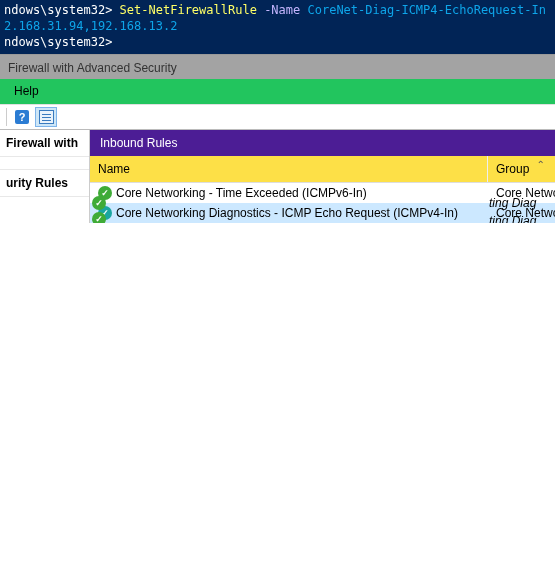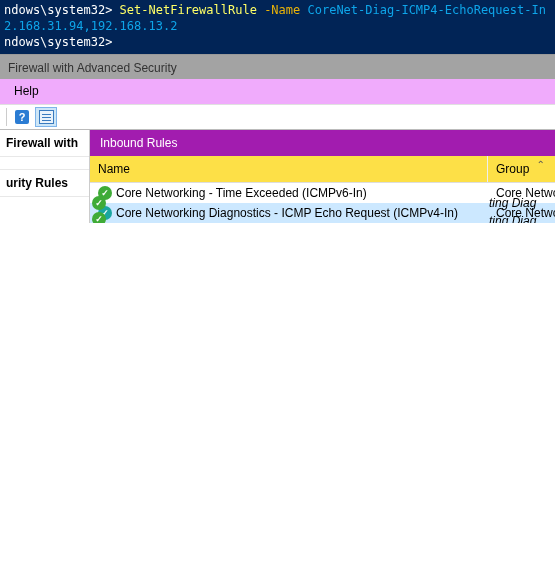--- a/index.html
+++ b/index.html
@@ -1,41 +1,41 @@
 <!DOCTYPE html>
 <html><head>
 <meta charset="utf-8">
 <style>
   * { box-sizing: border-box; }
   html, body { margin: 0; padding: 0; font-family: "Segoe UI", Tahoma, sans-serif; font-size: 12px; background: #fff; overflow: hidden; }
   
   .console { background: #012456; color: #eee; padding: 2px 4px; font-family: Consolas, monospace; font-size: 12px; white-space: pre; height: 54px; overflow: hidden; line-height: 1.35; }
   .c-white { color: #fff; }
   .c-yellow { color: #ffff66; }
-  .c-gray  { color: #eab308; }
+  .c-gray  { color: #c4b5fd; }
   .c-cyan  { color: #0ea5e9; }
   
   .titlebar { background: #a3a3a3; border-top: 1px solid #999; padding: 6px 8px 4px 8px; color: #333; }
   
-  .menubar { background: #f0abfc; padding: 2px 8px; border-bottom: 1px solid transparent; }
+  .menubar { background: #22c55e; padding: 2px 8px; border-bottom: 1px solid transparent; }
   .menubar span { display: inline-block; padding: 3px 6px; }
   
   .toolbar { background: #fff; border-top: 1px solid #e0e0e0; border-bottom: 1px solid #bbb; height: 26px; display: flex; align-items: center; padding: 0 4px; gap: 2px; }
   .tool-sep { width: 1px; height: 18px; background: #ccc; margin: 0 2px; }
   .tool-btn { width: 22px; height: 20px; display: inline-flex; align-items: center; justify-content: center; }
   .tool-btn.sel { border: 1px solid #7eb4ea; background: #cde6f7; }
   .help-icon::before { content: "?"; display: inline-flex; width: 14px; height: 14px; background: #2b7cd3; color: #fff; border-radius: 2px; align-items: center; justify-content: center; font-size: 11px; font-weight: bold; }
   .list-icon { display: inline-block; width: 15px; height: 14px; border: 1px solid #3a7bbf; position: relative; background: #eaf3fb; }
   .list-icon::before { content: ""; position: absolute; left: 2px; right: 2px; top: 3px; border-top: 1px solid #3a7bbf; box-shadow: 0 3px 0 #3a7bbf, 0 6px 0 #3a7bbf; }
   
   .main { display: flex; height: calc(100% - 54px - 28px - 22px - 26px); }
   .leftpane { width: 90px; background: #fff; border-right: 1px solid #ccc; font-weight: bold; }
   .leftcell { padding: 6px 6px; border-bottom: 1px solid #e8e8e8; white-space: nowrap; overflow: hidden; }
   .mid { flex: 1; position: relative; overflow: hidden; background: #fff; }
-  .mid-header { background: #a21caf; color: #fff; padding: 6px 10px; font-size: 12px; }
+  .mid-header { background: #4c1d95; color: #fff; padding: 6px 10px; font-size: 12px; }
   .cols { display: flex; border-bottom: 1px solid #ddd; background: #fde047; position: relative; }
   .col-name { width: 398px; padding: 6px 8px; border-right: 1px solid #eee; }
   .col-group { flex: 1; padding: 6px 8px; position: relative; }
   .sorter { position: absolute; right: 10px; top: 3px; color: #555; font-size: 10px; }
   .rows { }
   .row { display: flex; align-items: center; padding: 2px 0; }
   .row.sel { background: #cce8ff; }
   .row .cell-name { width: 398px; padding: 1px 8px; display: flex; align-items: center; gap: 4px; overflow: hidden; white-space: nowrap; }
   .row .cell-group { flex: 1; padding: 1px 8px; overflow: hidden; white-space: nowrap; }
   .ok-icon { flex: 0 0 14px; width: 14px; height: 14px; border-radius: 50%; background: #3fab37; display: inline-flex; align-items: center; justify-content: center; color: #fff; font-size: 9px; font-weight: bold; }

